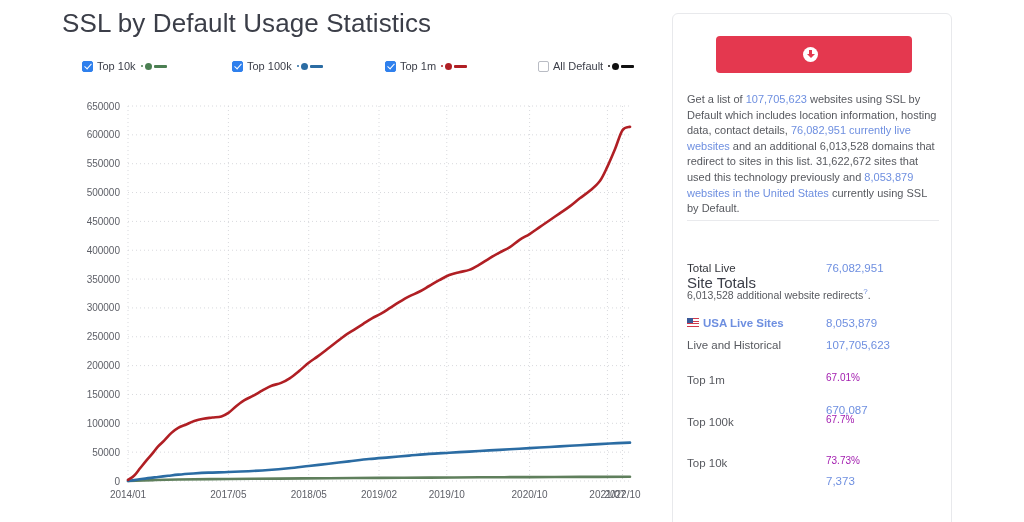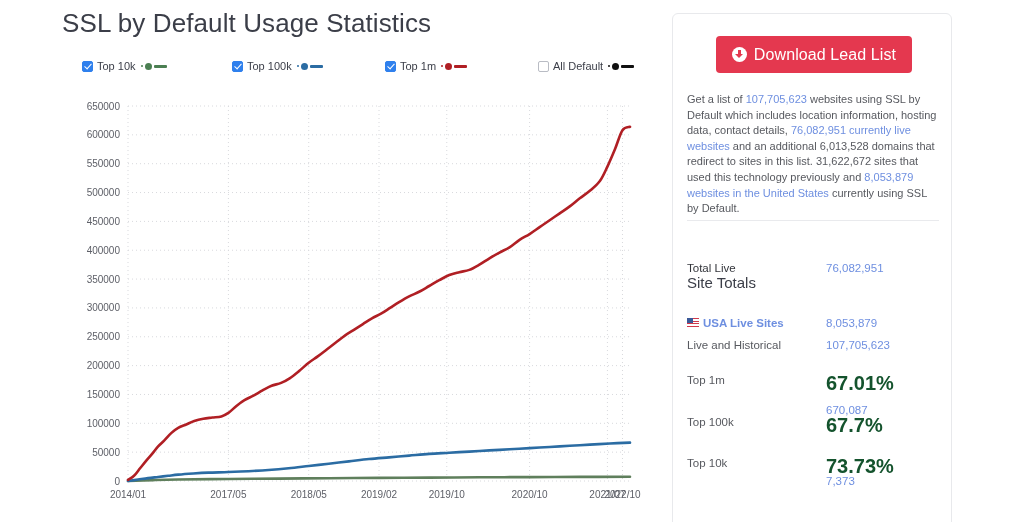--- a/index.html
+++ b/index.html
@@ -100,21 +100,21 @@
 
   #totals-title {
     position: absolute; left: 14px; top: 216px;
     font-size: 15px; color: #3b3e48; font-weight: 400; margin-top: 44px;
   }
 
   .trow { position: absolute; left: 14px; width: 252px; height: 16px; }
   .tkey { position: absolute; left: 0; top: 0; font-size: 11.5px; color: #57595f; }
   .tkey.b { font-weight: normal; color: #33353b; }
   .tval { position: absolute; left: 139px; top: 0; font-size: 11.5px; color: #6e8fe0; }
-  .tval.big { font-size: 20px; font-weight: bold; color: #14532d; top: -2px; }
+  .tval.big { font-size: 10px; font-weight: normal; color: #a21caf; top: -2px; }
 
   #redirects-note {
     position: absolute; left: 14px; top: 273px; width: 260px;
     font-size: 10.5px; color: #57595f;
   }
   #redirects-note sup { color: #6e8fe0; cursor: pointer; font-size: 8px; }
 
   #usa-flag {
     position: absolute; left: 0px; top: 1px;
     width: 12px; height: 9px; border: 0;
@@ -228,36 +228,38 @@
           <path d="M 66.00 385.00 C 67.67 384.76, 72.69 384.04, 76.04 383.56 C 79.39 383.08, 82.73 382.55, 86.08 382.12 C 89.43 381.68, 92.77 381.35, 96.12 380.96 C 99.47 380.58, 102.81 380.19, 106.16 379.81 C 109.51 379.42, 112.02 379.04, 116.20 378.65 C 120.38 378.27, 126.24 377.84, 131.26 377.50 C 136.28 377.16, 140.46 376.88, 146.32 376.63 C 152.18 376.39, 159.71 376.30, 166.40 376.06 C 173.09 375.82, 179.79 375.53, 186.48 375.19 C 193.17 374.86, 199.87 374.52, 206.56 374.04 C 213.25 373.56, 219.95 372.98, 226.64 372.31 C 233.33 371.63, 240.03 370.77, 246.72 370.00 C 253.41 369.23, 260.11 368.46, 266.80 367.69 C 273.49 366.92, 280.19 366.15, 286.88 365.38 C 293.57 364.62, 300.27 363.75, 306.96 363.08 C 313.65 362.40, 320.35 361.92, 327.04 361.35 C 333.73 360.77, 340.43 360.19, 347.12 359.62 C 353.81 359.04, 360.51 358.37, 367.20 357.88 C 373.89 357.40, 380.59 357.12, 387.28 356.73 C 393.97 356.35, 400.67 355.96, 407.36 355.58 C 414.05 355.19, 420.75 354.81, 427.44 354.42 C 434.13 354.04, 440.83 353.65, 447.52 353.27 C 454.21 352.88, 460.91 352.50, 467.60 352.12 C 474.29 351.73, 480.99 351.35, 487.68 350.96 C 494.37 350.58, 501.07 350.19, 507.76 349.81 C 514.45 349.42, 521.15 349.04, 527.84 348.65 C 534.53 348.27, 541.23 347.84, 547.92 347.50 C 554.61 347.16, 564.65 346.78, 568.00 346.63" fill="none" stroke="#2b6ca3" stroke-width="2.6" stroke-linecap="round" stroke-linejoin="round"></path>
           <path d="M 66.00 383.85 C 67.00 383.17, 70.02 381.73, 72.02 379.81 C 74.03 377.88, 76.04 374.81, 78.05 372.31 C 80.06 369.81, 82.06 367.21, 84.07 364.81 C 86.08 362.40, 88.09 360.29, 90.10 357.88 C 92.10 355.48, 94.11 352.60, 96.12 350.38 C 98.13 348.17, 99.97 346.83, 102.14 344.62 C 104.32 342.40, 106.83 339.23, 109.17 337.12 C 111.51 335.00, 113.69 333.37, 116.20 331.92 C 118.71 330.48, 121.55 329.62, 124.23 328.46 C 126.91 327.31, 129.42 325.96, 132.26 325.00 C 135.11 324.04, 138.29 323.27, 141.30 322.69 C 144.31 322.12, 147.32 321.92, 150.34 321.54 C 153.35 321.15, 156.69 321.15, 159.37 320.38 C 162.05 319.62, 163.89 318.65, 166.40 316.92 C 168.91 315.19, 171.75 312.12, 174.43 310.00 C 177.11 307.88, 179.62 305.96, 182.46 304.23 C 185.31 302.50, 188.49 301.25, 191.50 299.62 C 194.51 297.98, 197.52 296.06, 200.54 294.42 C 203.55 292.79, 206.48 291.06, 209.57 289.81 C 212.67 288.56, 216.10 288.17, 219.11 286.92 C 222.12 285.67, 224.72 284.23, 227.64 282.31 C 230.57 280.38, 233.50 277.98, 236.68 275.38 C 239.86 272.79, 243.54 269.23, 246.72 266.73 C 249.90 264.23, 252.74 262.60, 255.76 260.38 C 258.77 258.17, 261.78 255.77, 264.79 253.46 C 267.80 251.15, 270.82 248.85, 273.83 246.54 C 276.84 244.23, 279.85 241.73, 282.86 239.62 C 285.88 237.50, 288.89 235.77, 291.90 233.85 C 294.91 231.92, 297.92 230.00, 300.94 228.08 C 303.95 226.15, 306.96 224.04, 309.97 222.31 C 312.98 220.58, 316.00 219.42, 319.01 217.69 C 322.02 215.96, 325.03 213.85, 328.04 211.92 C 331.06 210.00, 333.90 208.08, 337.08 206.15 C 340.26 204.23, 343.77 202.12, 347.12 200.38 C 350.47 198.65, 353.81 197.50, 357.16 195.77 C 360.51 194.04, 363.85 191.92, 367.20 190.00 C 370.55 188.08, 373.89 186.06, 377.24 184.23 C 380.59 182.40, 383.93 180.38, 387.28 179.04 C 390.63 177.69, 393.97 177.02, 397.32 176.15 C 400.67 175.29, 404.01 175.10, 407.36 173.85 C 410.71 172.60, 414.05 170.58, 417.40 168.65 C 420.75 166.73, 424.09 164.33, 427.44 162.31 C 430.79 160.29, 434.13 158.37, 437.48 156.54 C 440.83 154.71, 444.17 153.46, 447.52 151.35 C 450.87 149.23, 454.21 146.06, 457.56 143.85 C 460.91 141.63, 464.25 140.19, 467.60 138.08 C 470.95 135.96, 474.29 133.46, 477.64 131.15 C 480.99 128.85, 484.33 126.54, 487.68 124.23 C 491.03 121.92, 494.37 119.62, 497.72 117.31 C 501.07 115.00, 504.41 112.88, 507.76 110.38 C 511.11 107.88, 514.45 104.90, 517.80 102.31 C 521.15 99.71, 524.49 97.69, 527.84 94.81 C 531.19 91.92, 534.95 89.04, 537.88 85.00 C 540.81 80.96, 542.90 75.87, 545.41 70.58 C 547.92 65.29, 550.43 59.33, 552.94 53.27 C 555.45 47.21, 557.96 37.98, 560.47 34.23 C 562.98 30.48, 566.75 31.35, 568.00 30.77" fill="none" stroke="#b01f24" stroke-width="2.6" stroke-linecap="round" stroke-linejoin="round"></path>
         </svg>
     </div>
   </div>
 
   <div id="side-card">
 
     <button id="download-btn">
       <span id="dl-icon"></span>
-      <span id="dl-label">Download Lead List</span>
     </button>
 
     <div id="blurb">
       <span>Get a list of </span><a class="lnk">107,705,623</a><span> websites using SSL by Default which includes location information, hosting data, contact details, </span><a class="lnk">76,082,951 currently live websites</a><span> and an additional 6,013,528 domains that redirect to sites in this list. 31,622,672 sites that used this technology previously and </span><a class="lnk">8,053,879 websites in the United States</a><span> currently using SSL by Default.</span>
     </div>
 
     <div id="divider"></div>
 
     <div id="totals-title">Site Totals</div>
 
     <div class="trow" style="top:248px;">
       <span class="tkey b">Total Live</span>
       <span class="tval">76,082,951</span>
     </div>
 
+    <div id="redirects-note">
+      <span>6,013,528 additional website redirects</span><sup>?</sup><span>.</span>
+    </div>
 
     <div class="trow" style="top:303px;">
       <span id="usa-flag"></span>
       <span class="usa-link">USA Live Sites</span>
       <span class="tval">8,053,879</span>
     </div>
 
     <div class="trow" style="top:325px;">
       <span class="tkey">Live and Historical</span>
       <span class="tval">107,705,623</span>

